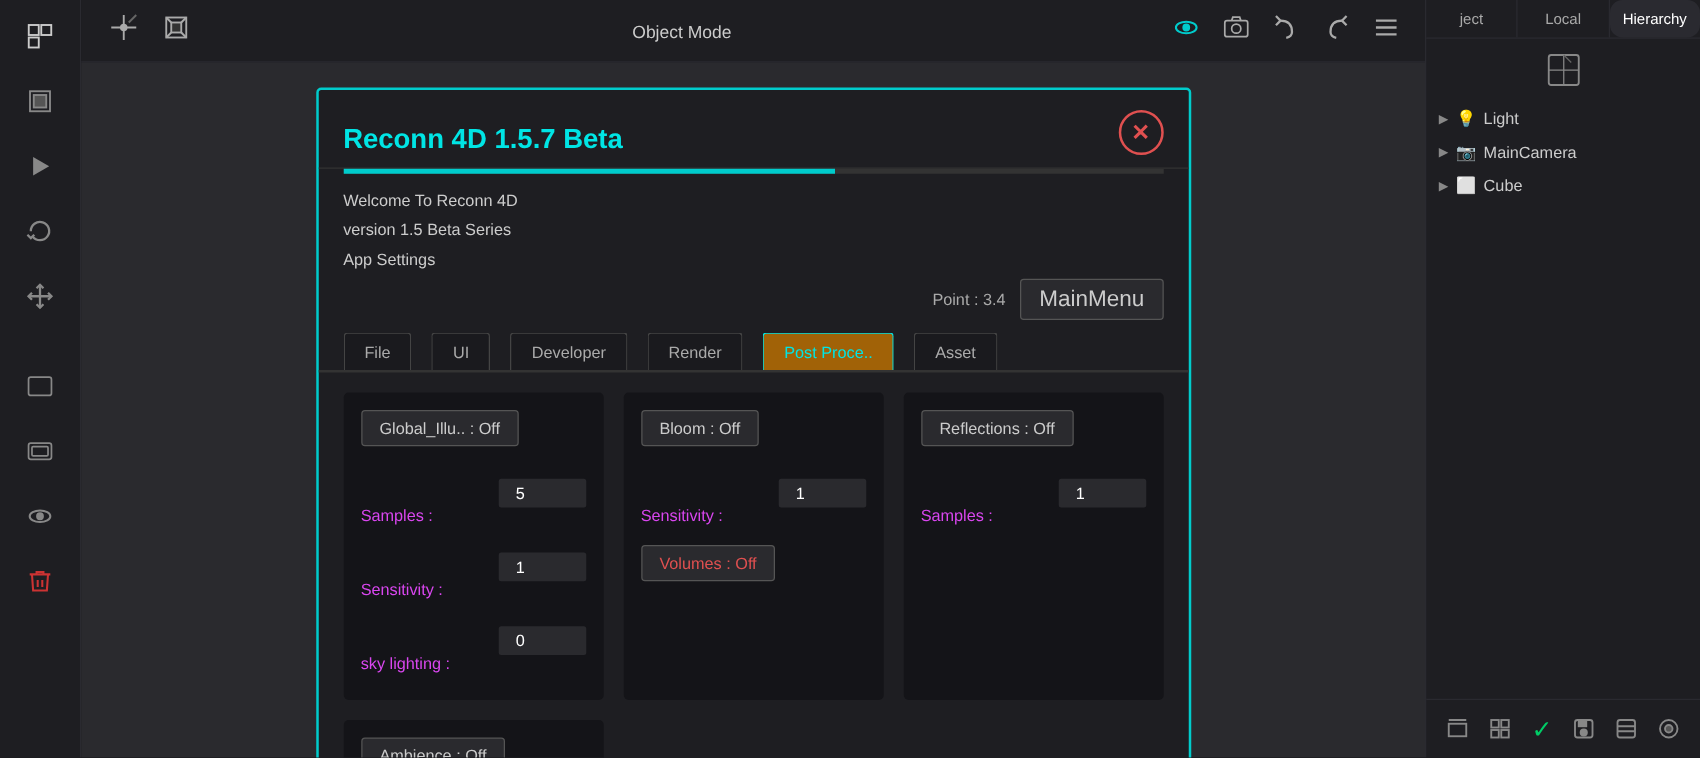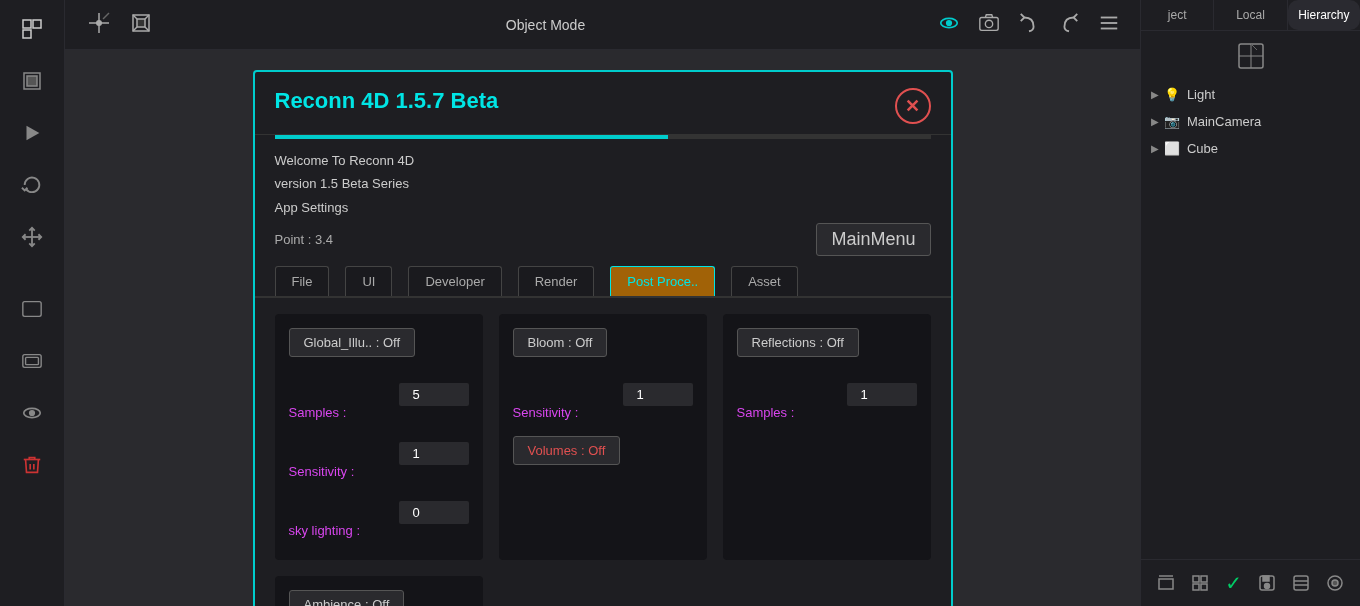--- a/index.html
+++ b/index.html
@@ -97,21 +97,21 @@
       width: 700px;
       min-height: 500px;
       padding: 0;
       position: relative;
     }
 
     .dialog-header {
       padding: 16px 20px 10px 20px;
       border-bottom: 1px solid #333;
       display: flex;
-      align-items: flex-start;
+      align-items: flex-end;
       justify-content: space-between;
     }
 
     .dialog-title {
       color: #00e5e5;
       font-size: 22px;
       font-weight: bold;
     }
 
     .close-btn {
@@ -144,22 +144,22 @@
       padding: 10px 20px 0 20px;
       color: #ccc;
       font-size: 13px;
       line-height: 1.8;
     }
 
     .dialog-point-row {
       padding: 4px 20px;
       display: flex;
       align-items: center;
-      justify-content: space-between;
-      gap: 0;
+      justify-content: flex-end;
+      gap: 12px;
     }
     .point-label {
       color: #aaa;
       font-size: 13px;
     }
     .main-menu-btn {
       background: #2a2a2e;
       border: 1px solid #555;
       color: #ccc;
       padding: 5px 14px;

